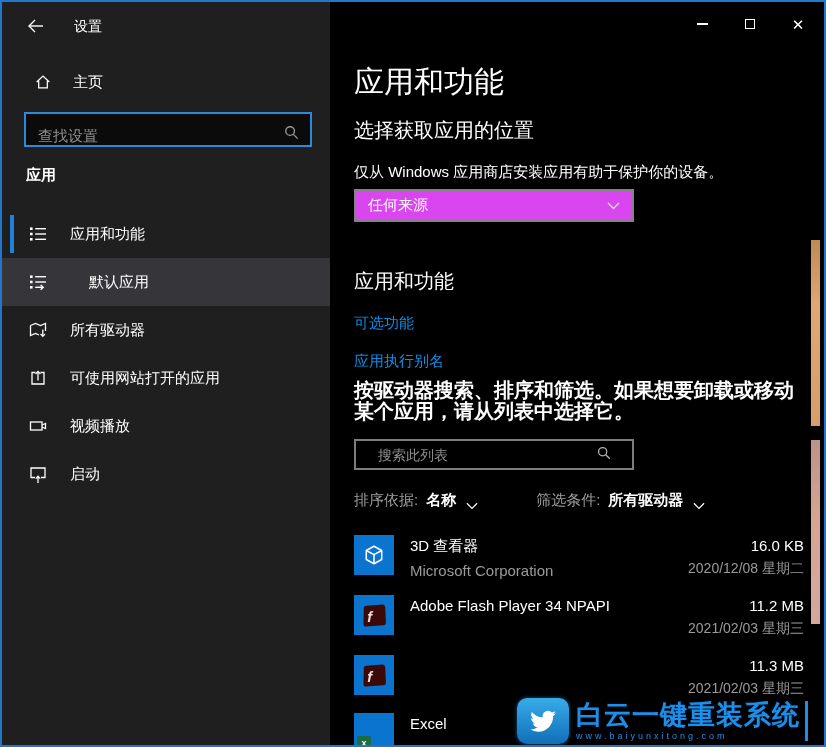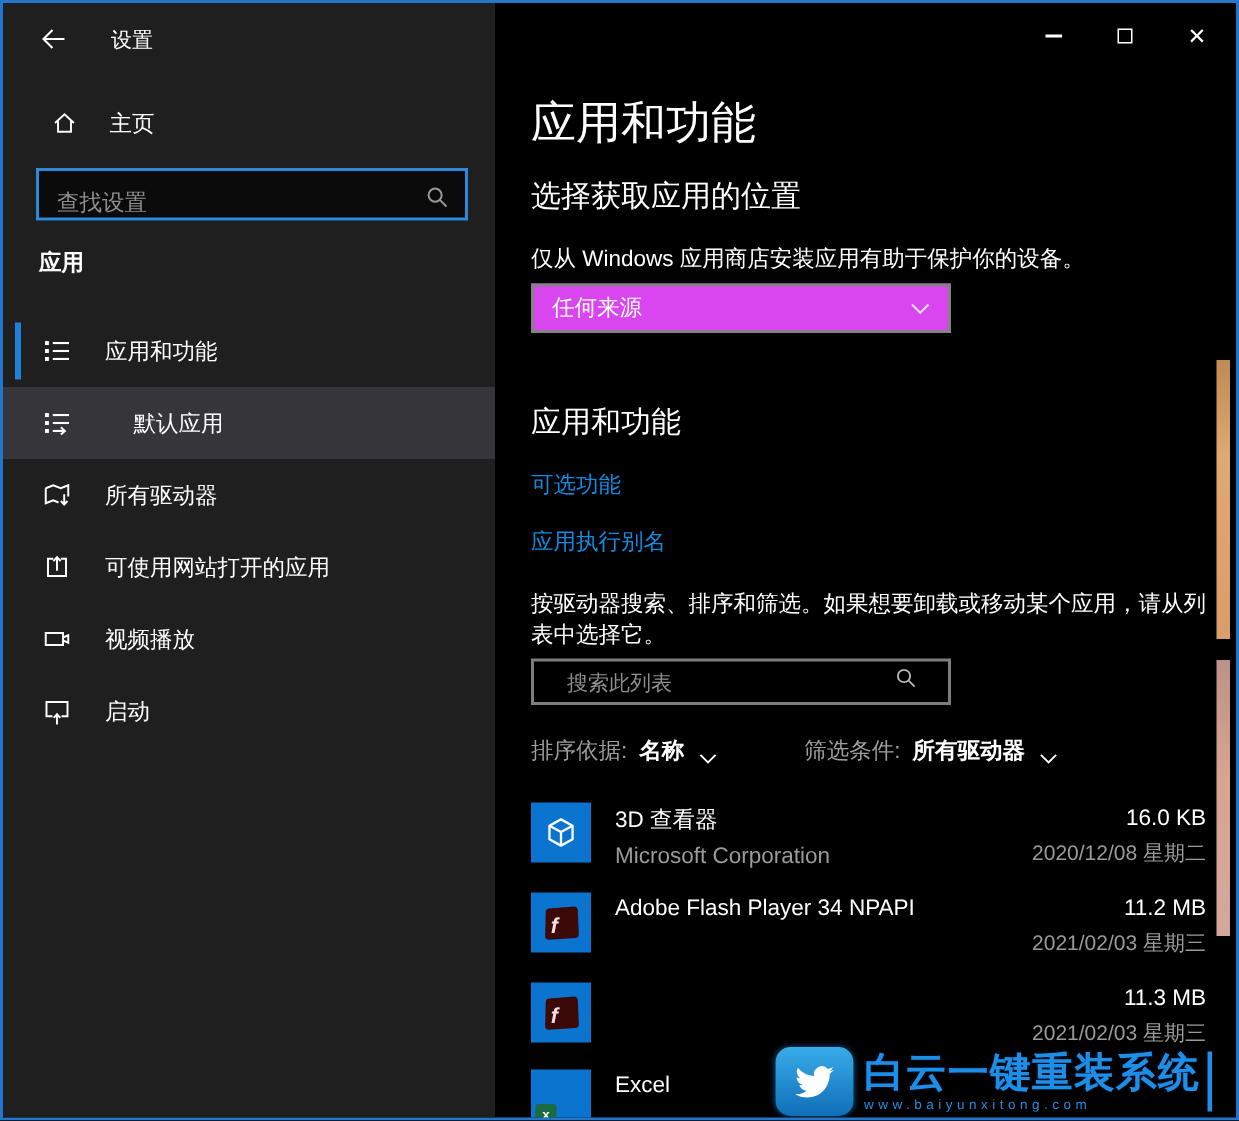--- a/index.html
+++ b/index.html
@@ -39,21 +39,21 @@
   .choose-h{top:115px;}
   .choose-p{top:161px;font-size:15px;}
   .dropdown{
     top:187px;width:280px;height:33px;border:2px solid #838383;background:#d946ef;
     display:flex;align-items:center;justify-content:space-between;padding:0 12px;font-size:15px;cursor:pointer;
   }
   .apps-h{top:266px;}
   .link{font-size:15px;color:#0e8ce4;cursor:pointer;text-decoration:none;display:block;}
   .link1{top:312px;}
   .link2{top:350px;}
-  .apps-p{top:390px;width:456px;font-size:15px;line-height:21px;}
+  .apps-p{top:378px;width:456px;font-size:20px;line-height:21px;font-weight:bold;}
   .list-search{
     top:437px;width:280px;height:31px;border:2px solid #7d7d7d;background:#000;
     display:flex;align-items:center;padding:0 20px;
   }
   .list-search input{flex:1;background:transparent;border:none;outline:none;color:#fff;font-size:14px;}
   .sort-row{top:489px;display:flex;align-items:flex-end;font-size:15px;gap:8px;}
   .dim{color:#9e9e9e;}
   .sort-val{font-weight:600;}
   .sort-gap{width:42px;}
   .chev{display:inline-flex;margin-left:2px;}

